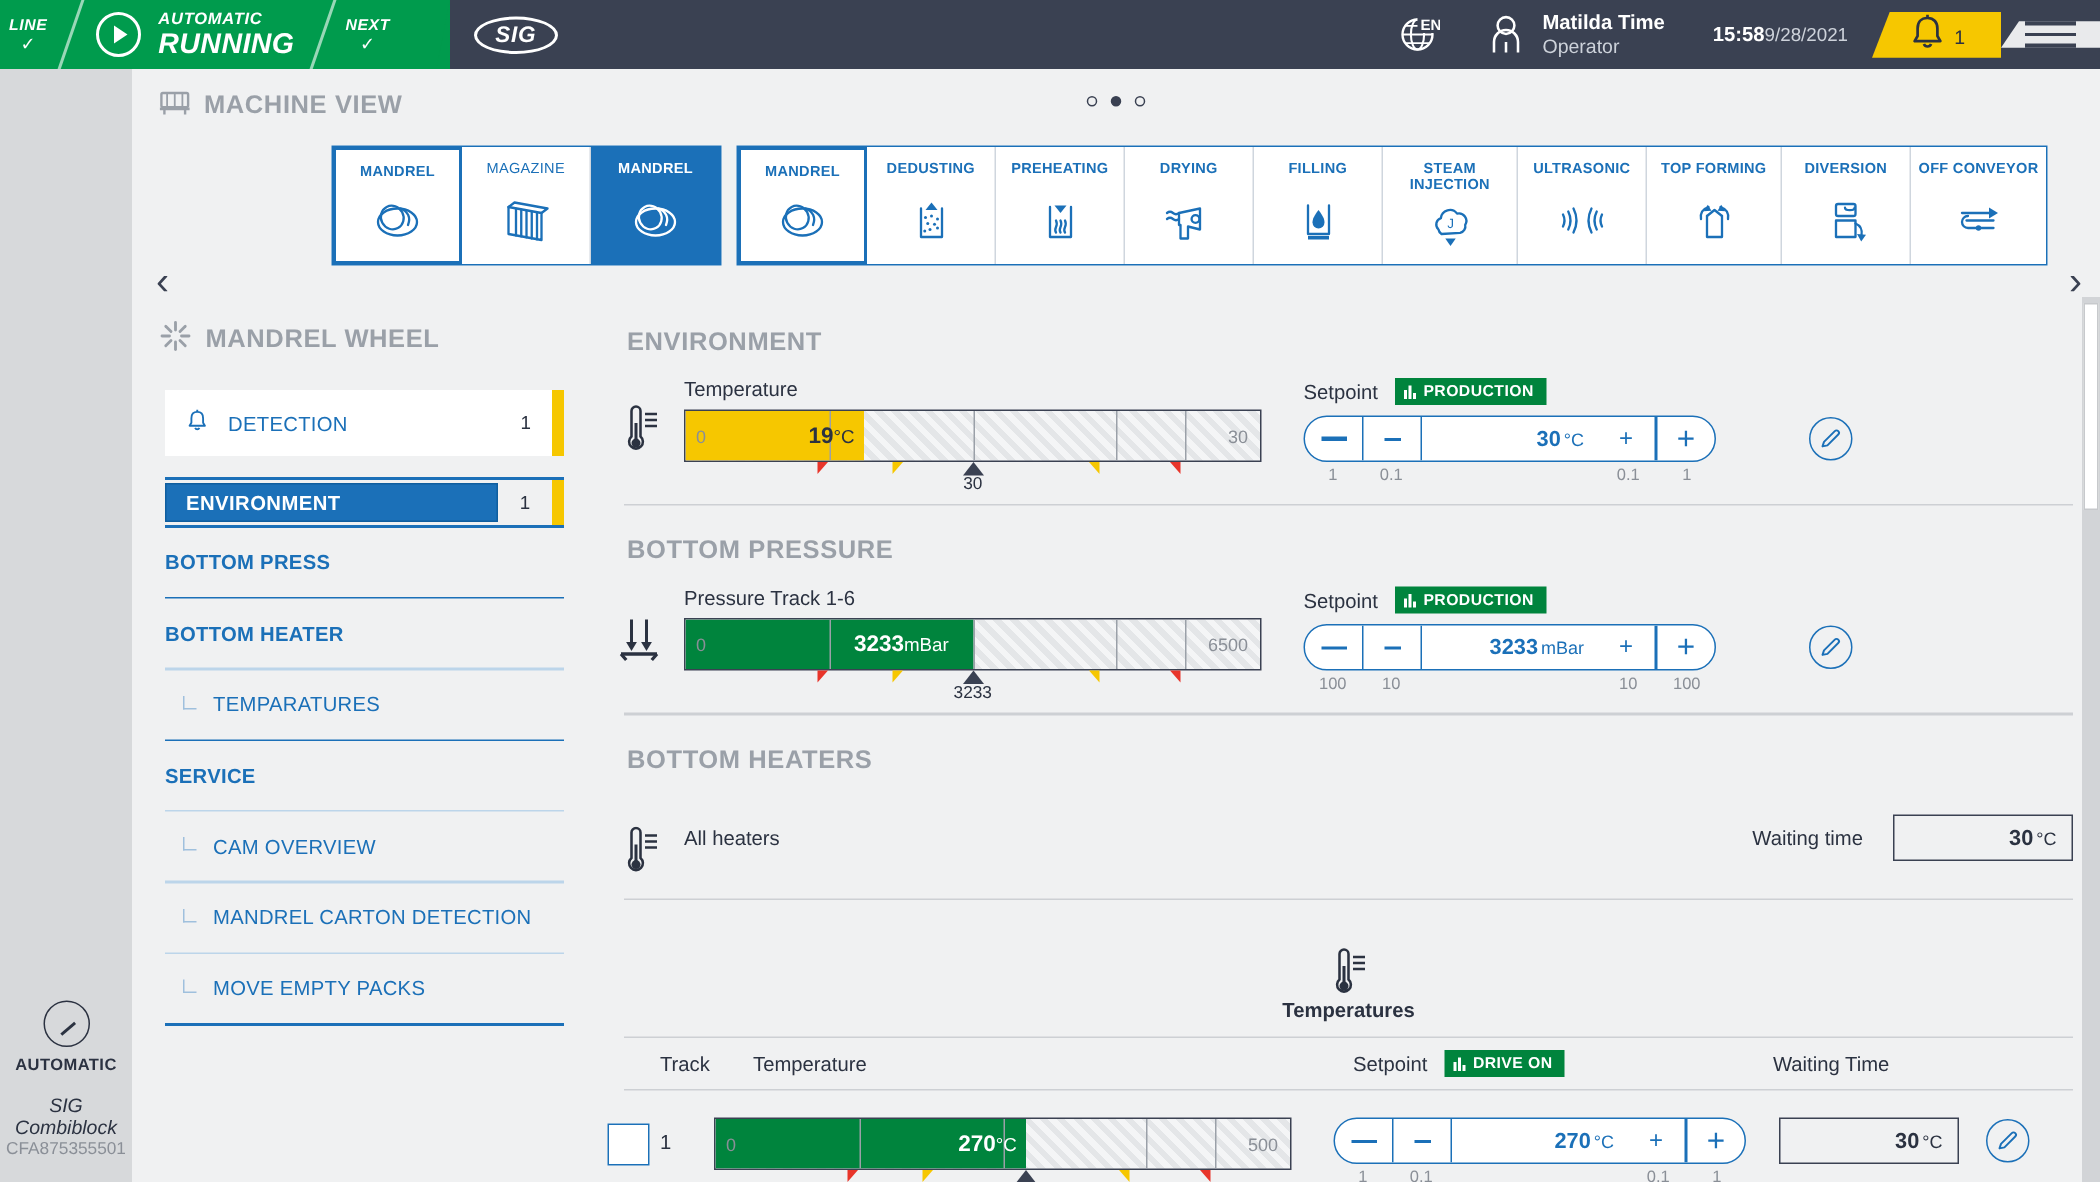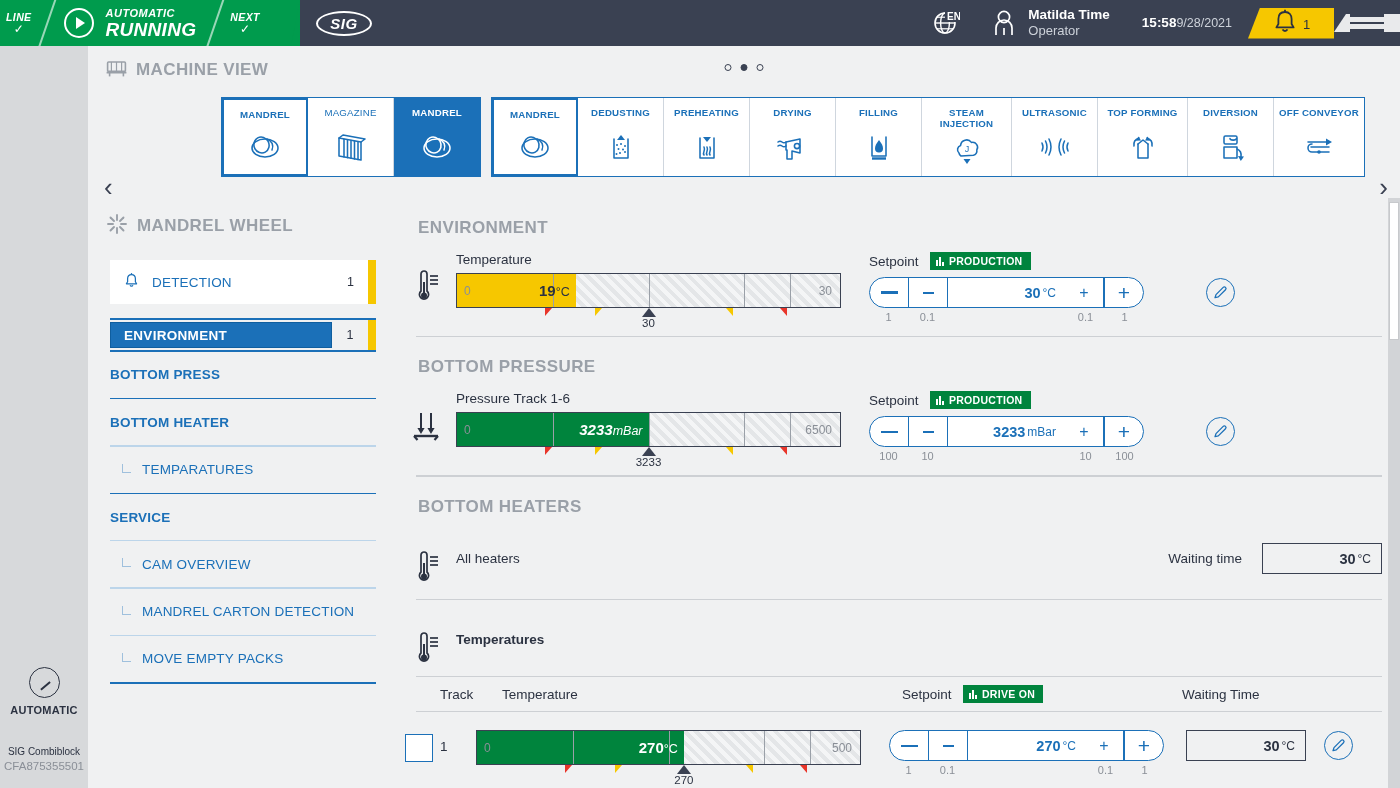--- a/index.html
+++ b/index.html
@@ -46,21 +46,21 @@
             clip-path:polygon(12px 0, 100% 0, 100% 100%, 0 100%);}
   .burger span { display:block; width:34px; height:2.6px; background:#3a4152; }
 
   
   .leftrail { position:absolute; left:0; top:46px; width:88px; height:742px; background:#d7d9db; }
   .dash-btn { position:absolute; bottom:72px; left:0; width:88px; text-align:center; }
   .dash-circle { width:31px;height:31px;border:1.6px solid #2b3241;border-radius:50%; margin:0 auto 6px; position:relative;}
   .dash-needle { position:absolute; width:12px; height:1.8px; background:#2b3241; top:13px; left:8px; transform:rotate(-40deg); transform-origin:right center;}
   .dash-label { font-size:11px; font-weight:bold; letter-spacing:.3px; }
   .rail-foot { position:absolute; bottom:14px; left:0; width:88px; text-align:center; }
-  .rail-foot .a { font-size:10px; color:#2b3241; line-height:15px; }
+  .rail-foot .a { font-size:13px; color:#2b3241; line-height:15px;font-style:italic; }
   .rail-foot .b { font-size:11.5px; color:#8a8f97; line-height:15px; }
 
   
   .mv { position:absolute; left:88px; top:46px; width:1312px; height:152px; background:#f0f1f2; }
   .mv-title { display:flex; align-items:center; gap:9px; padding:13px 0 0 18px; }
   .mv-title .txt { font-size:17px; font-weight:bold; color:#9aa0a8; letter-spacing:.4px; }
   .dots { position:absolute; left:50%; top:18px; transform:translateX(-50%); display:flex; gap:9px;}
   .dot { width:7px;height:7px;border-radius:50%; border:1.4px solid #3a4152; }
   .dot.on { background:#3a4152; }
   .arrowL, .arrowR { position:absolute; top:128px; font-size:26px; color:#3a4152; cursor:pointer; line-height:1;}
@@ -644,21 +644,21 @@
       <div class="lbl-small">Pressure Track 1-6</div>
       <div class="gauge-wrap" id="g-bp" style="width: 385px;">
           <div class="gauge">
             <div class="gfill" style="width: 50%; background: rgb(0, 132, 61);"></div>
             <div class="gtick" style="left: 25%;"></div>
             <div class="gtick" style="left: 50%;"></div>
             <div class="gtick" style="left: 75%;"></div>
             <div class="gtick" style="left: 87%;"></div>
             <div class="gmin">0</div>
             <div class="gmax">6500</div>
-            <div class="gval" style="right: 50%; margin-right: 6px; color: rgb(255, 255, 255); font-style: italic;"><span>3233</span><span class="u">mBar</span></div>
+            <div class="gval" style="right: 50%; margin-right: 16px; color: rgb(255, 255, 255);"><span>3233</span><span class="u">mBar</span></div>
           </div>
           <div class="markers">
             <div class="mk redL" style="left: calc(24% - 3px);"></div>
             <div class="mk ylL" style="left: calc(37% - 3px);"></div>
             <div class="mk ylR" style="left: calc(71% - 3px);"></div>
             <div class="mk redR" style="left: calc(85% - 3px);"></div>
             <div class="mk pv" style="left: calc(50% - 7px);"></div>
             <div class="pvlabel" style="left: 50%;">3233</div>
           </div>
         </div>
@@ -729,21 +729,21 @@
     <div class="lbl-small" style="margin:0;">All heaters</div>
     <div style="flex:1"></div>
     <div class="wait-lbl" style="margin-right:20px;">Waiting time</div>
     <div class="wait-box">
       <span>30</span>
         <span class="u">°C</span>
     </div>
   </div>
   <div class="hr"></div>
 
-  <div style="display:flex; align-items:center; padding:14px 0 10px 0;">
+  <div style="display:flex; align-items:center; padding:14px 0 10px 0;flex-direction:column;">
     <div class="ico-cell">
       <svg width="28" height="34" viewBox="0 0 28 34">
         <path d="M8 4 a3 3 0 0 1 6 0 v17 a4.6 4.6 0 1 1 -6 0 Z" fill="none" stroke="#2b3241" stroke-width="1.7"></path>
         <circle cx="11" cy="25.4" r="3" fill="#2b3241"></circle>
         <rect x="10" y="12" width="2" height="13" fill="#2b3241"></rect>
         <line x1="17" y1="6" x2="25" y2="6" stroke="#2b3241" stroke-width="1.7"></line>
         <line x1="17" y1="10" x2="25" y2="10" stroke="#2b3241" stroke-width="1.7"></line>
         <line x1="17" y1="14" x2="25" y2="14" stroke="#2b3241" stroke-width="1.7"></line>
       </svg>
     </div>

